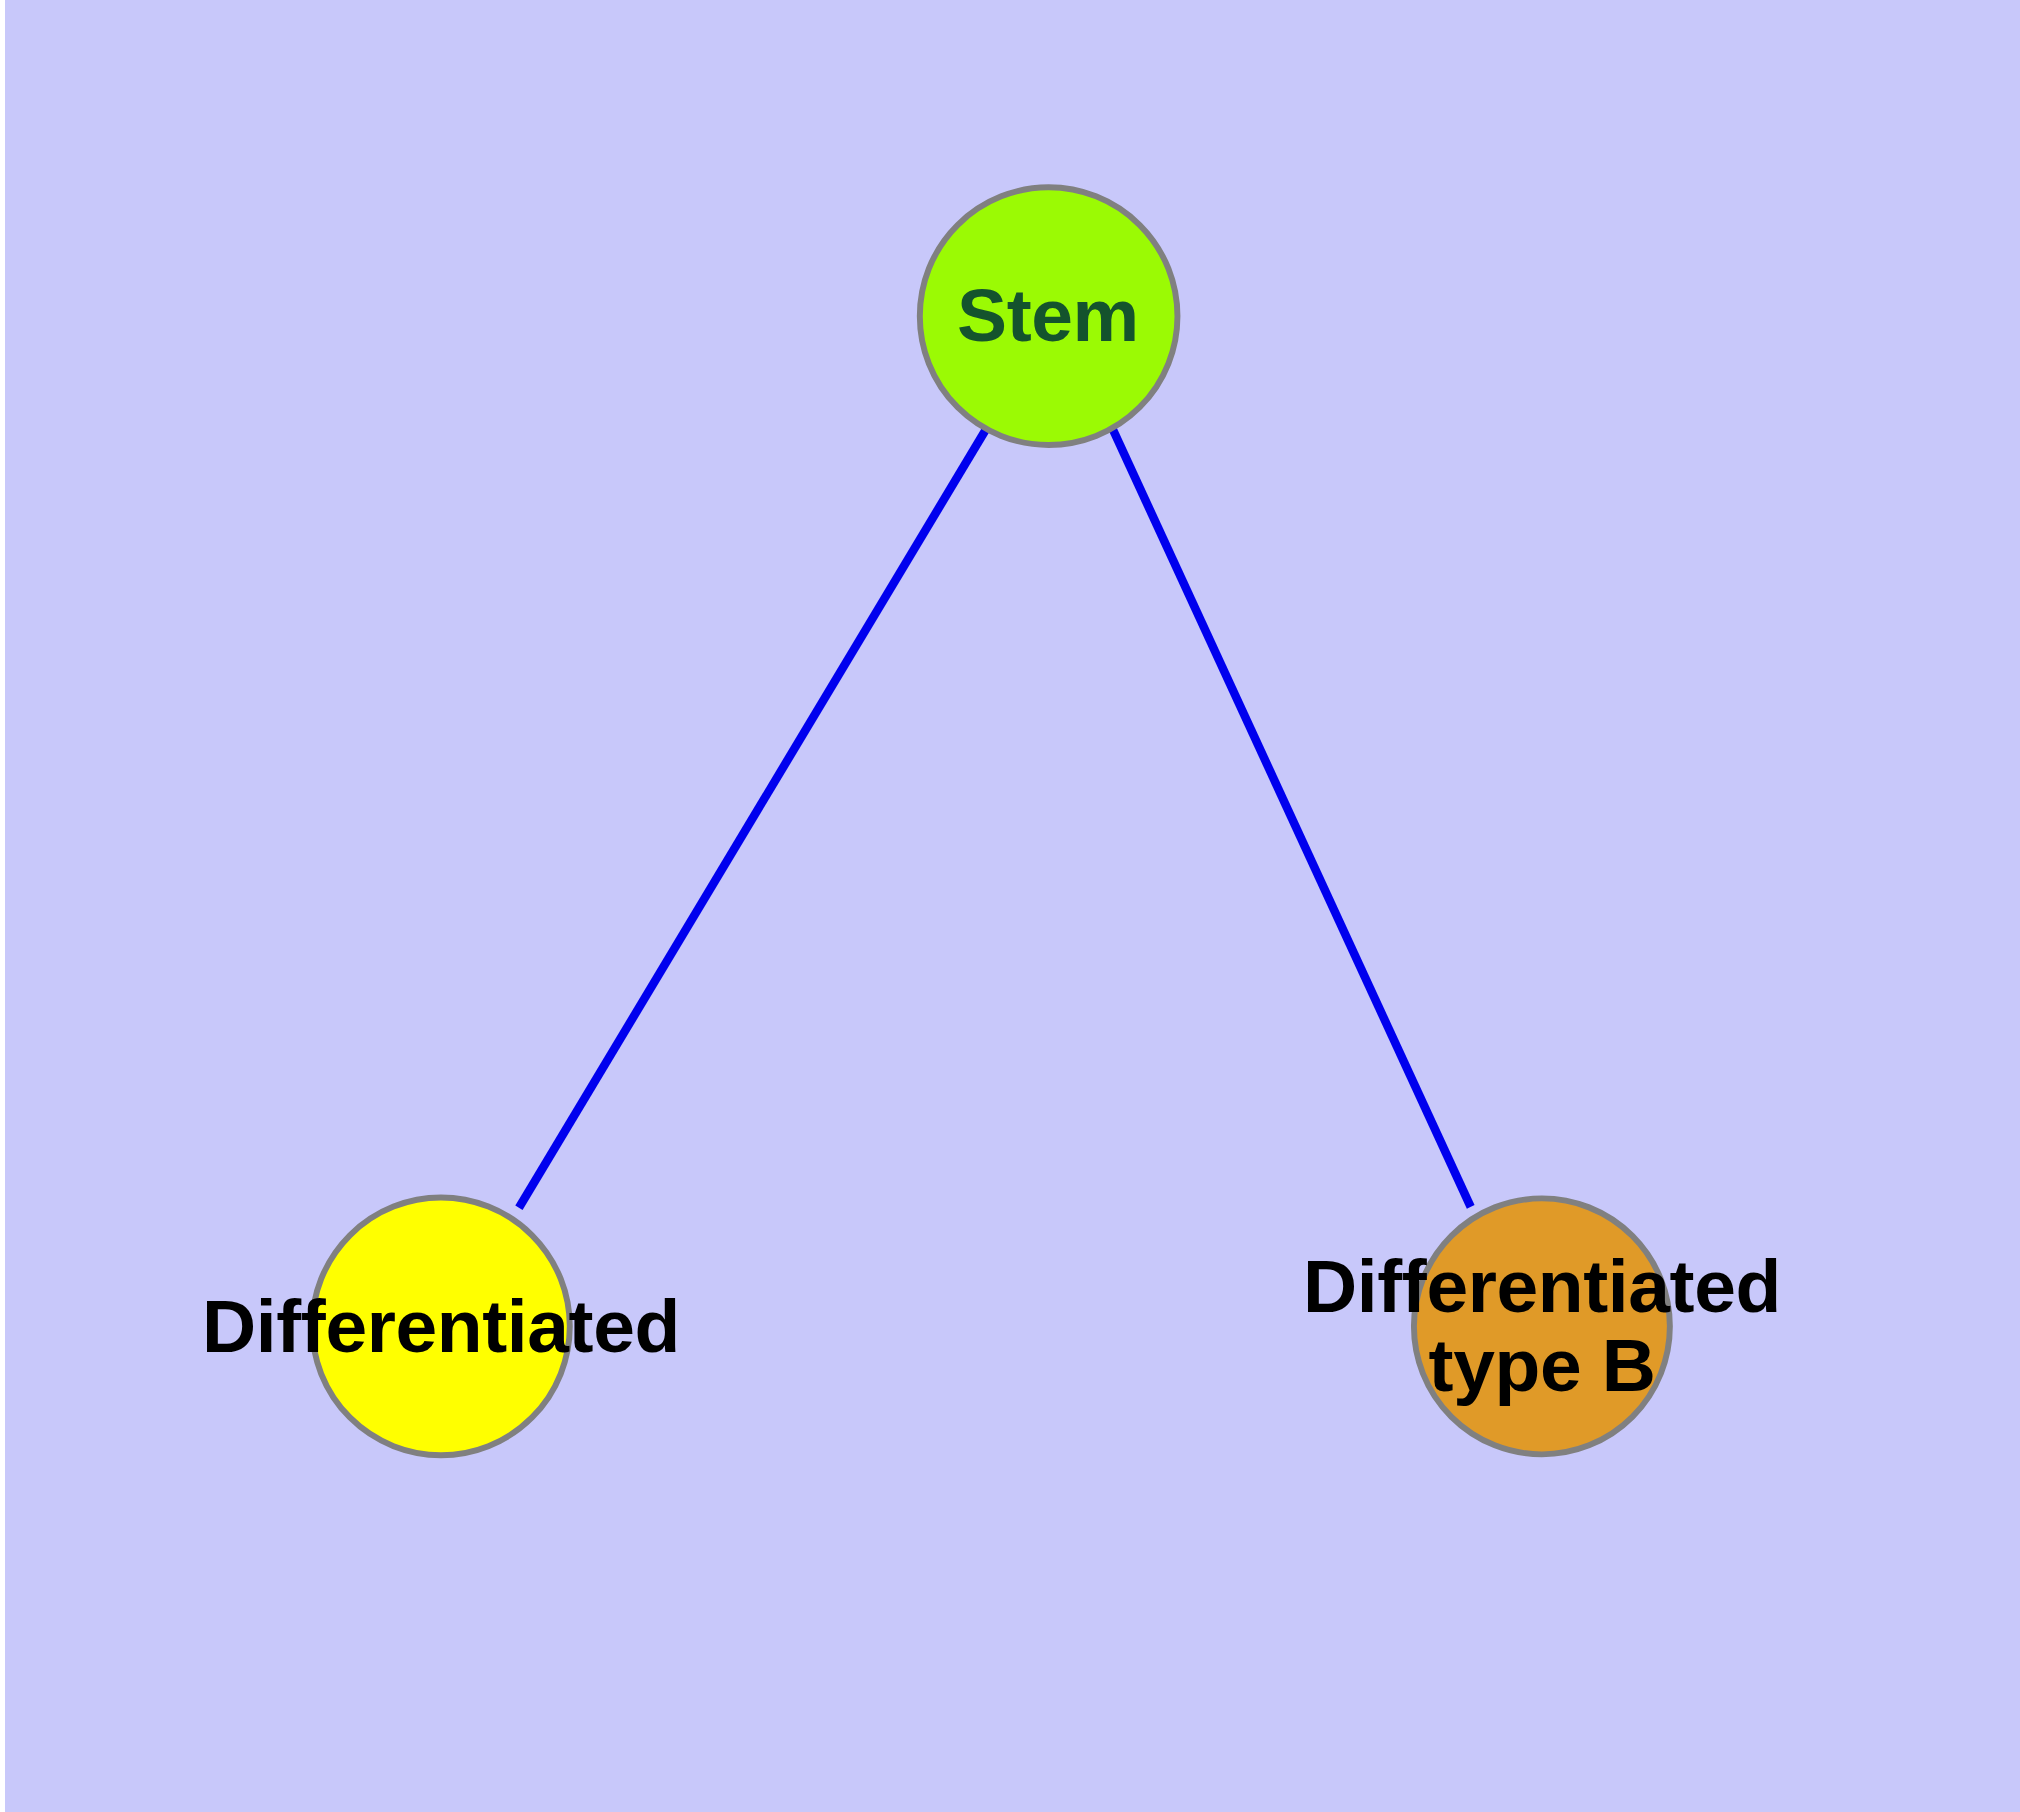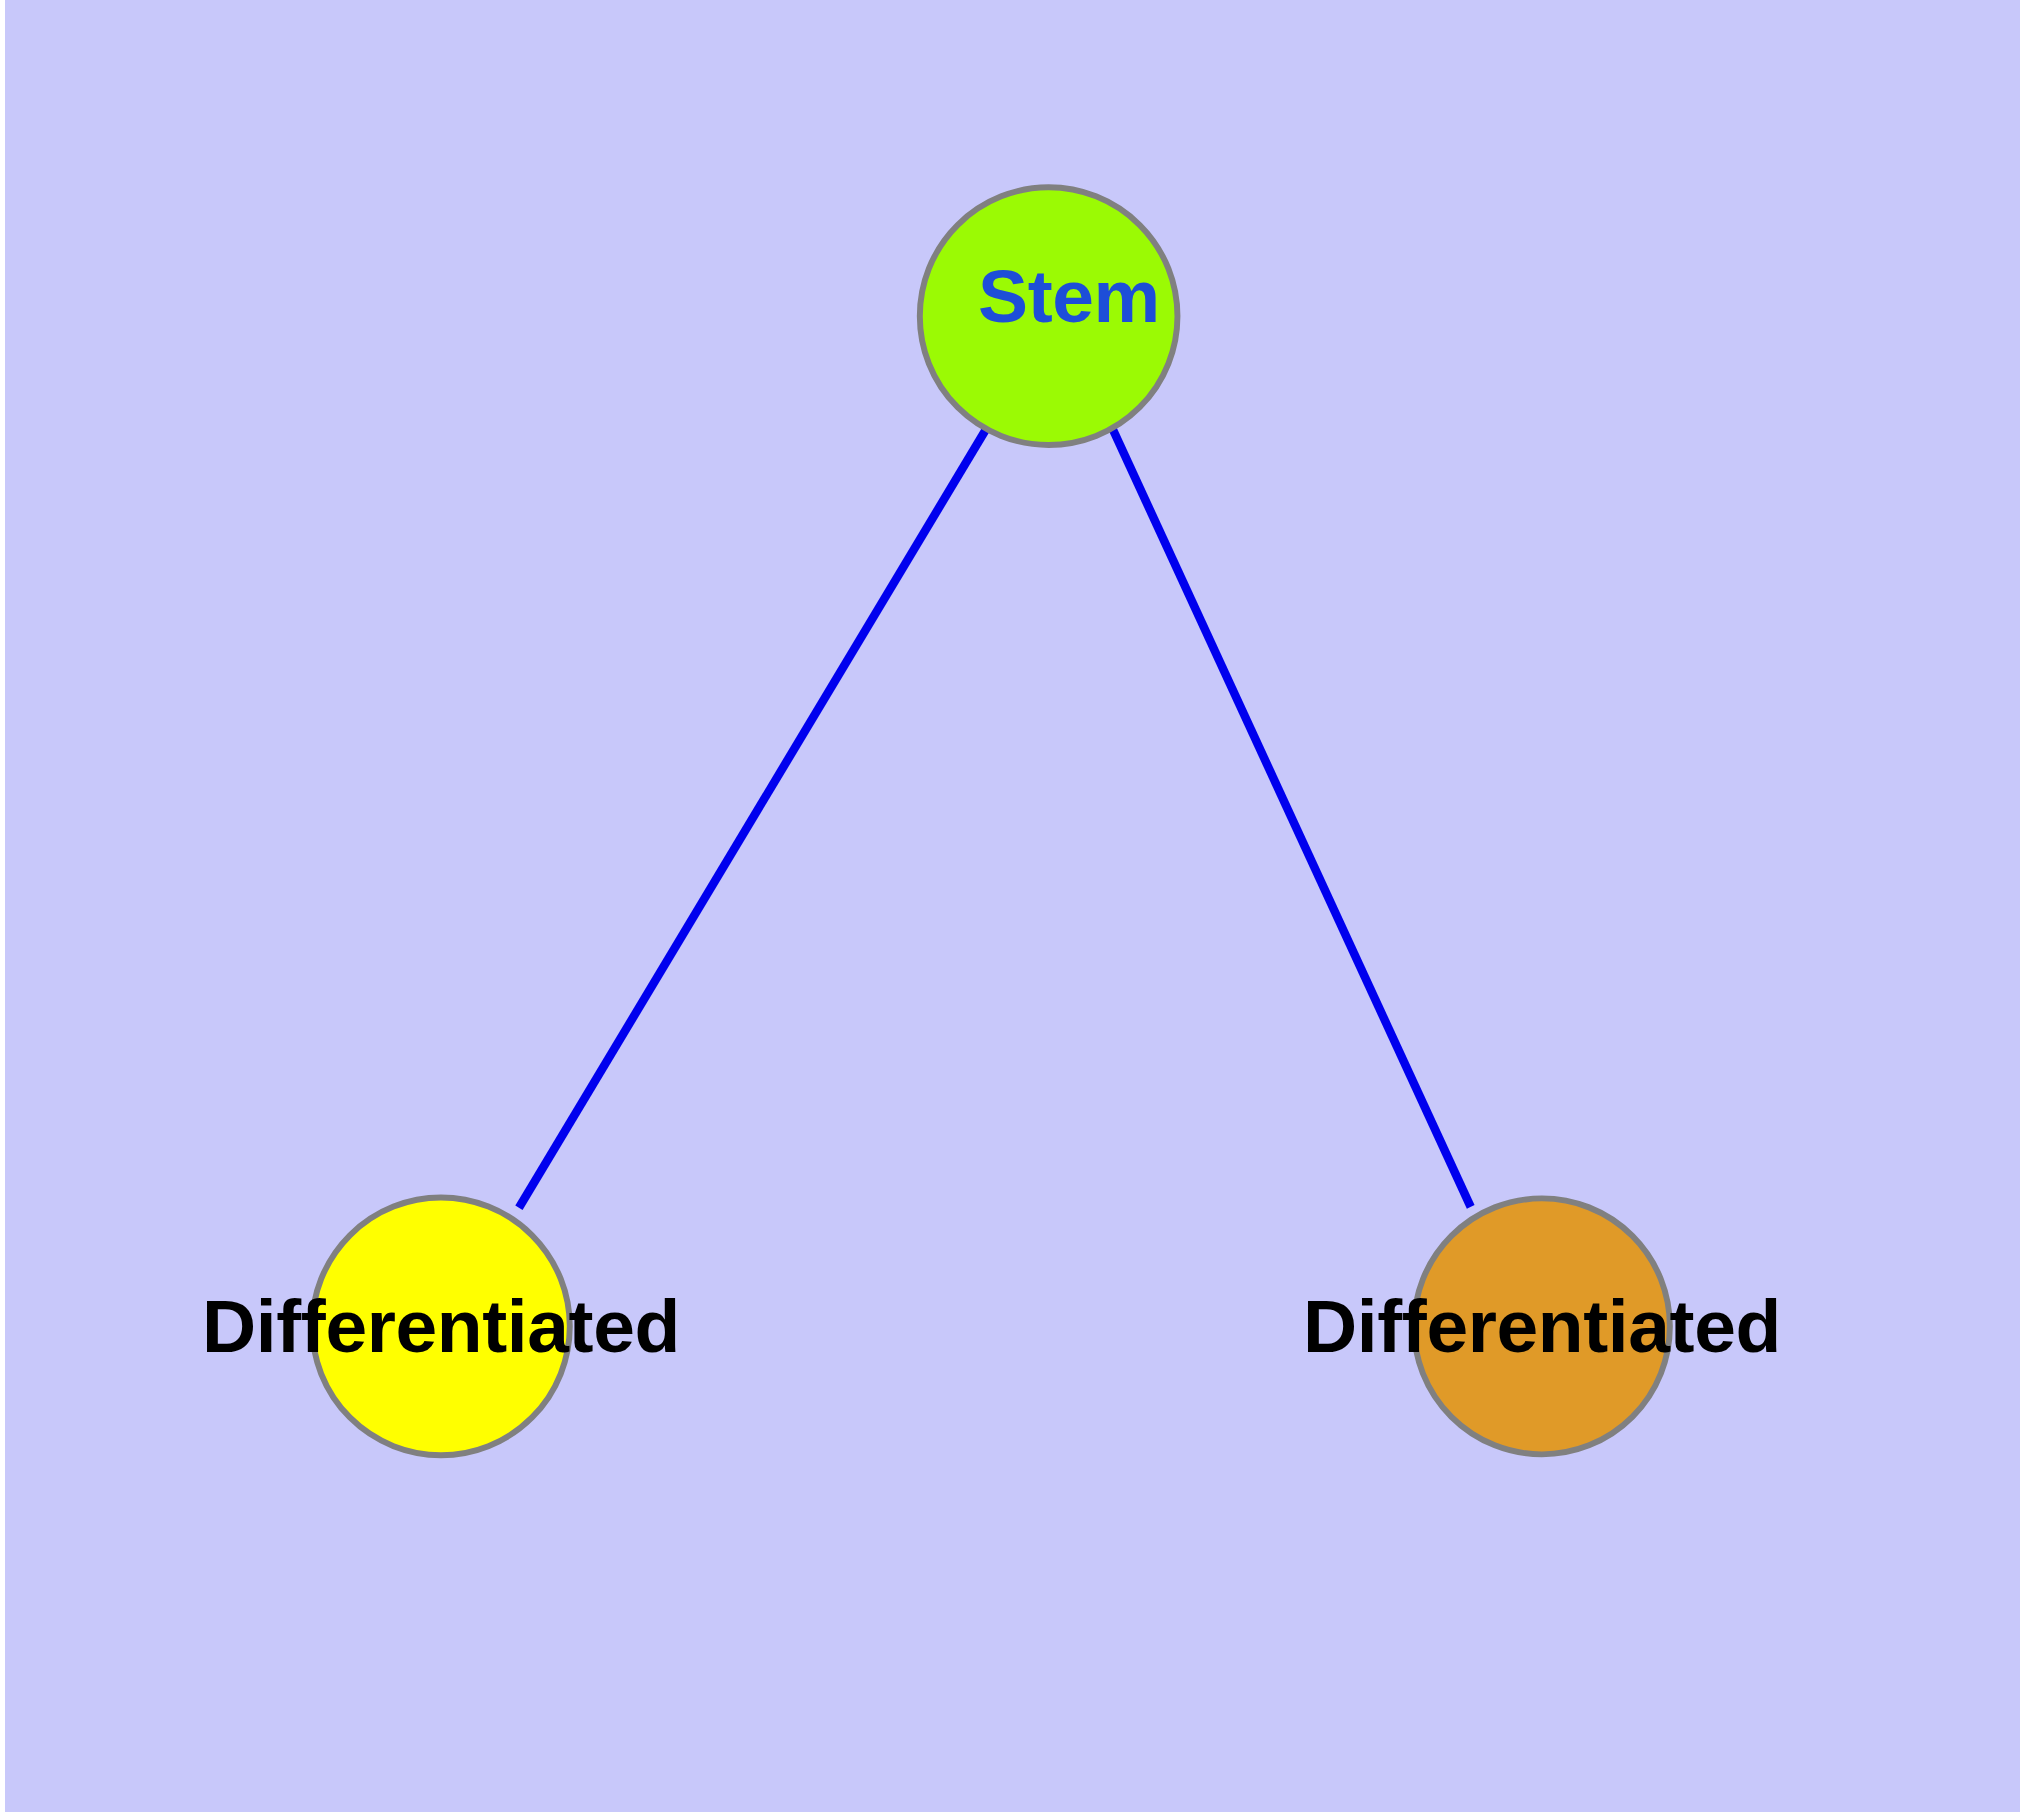--- a/index.html
+++ b/index.html
@@ -66,25 +66,26 @@
         <line class="edge-line" x1="1312" y1="505" x2="1735" y2="1424" stroke="#0000ee" stroke-width="10"></line>
       </g>
     <g id="nodes-layer">
         <circle class="node-circle" cx="1237" cy="373" r="152" fill="#9bfa04" stroke="#808080" stroke-width="7"></circle>
         <circle class="node-circle" cx="520" cy="1565" r="152" fill="#ffff00" stroke="#808080" stroke-width="7"></circle>
         <circle class="node-circle" cx="1819" cy="1565" r="151" fill="#e09a28" stroke="#808080" stroke-width="7"></circle>
       </g>
   </svg>
 
   <div id="labels-layer">
-      <div class="node-label" style="left: 1048px; top: 296px; font-size: 75px; color: #1d4ed8; margin-left: 21px;">
+      <div class="node-label" style="left: 1048px; top: 315px; font-size: 75px; color: #14532d;">
         <div>Stem</div>
       </div>
       <div class="node-label" style="left: 441px; top: 1326px; font-size: 75px; color: rgb(0, 0, 0);">
         <div>Differentiated</div>
       </div>
       <div class="node-label" style="left: 1542px; top: 1326px; font-size: 75px; color: rgb(0, 0, 0);">
         <div>Differentiated</div>
+        <div>type B</div>
       </div>
     </div>
 
 </div>
 
 
 </body></html>

